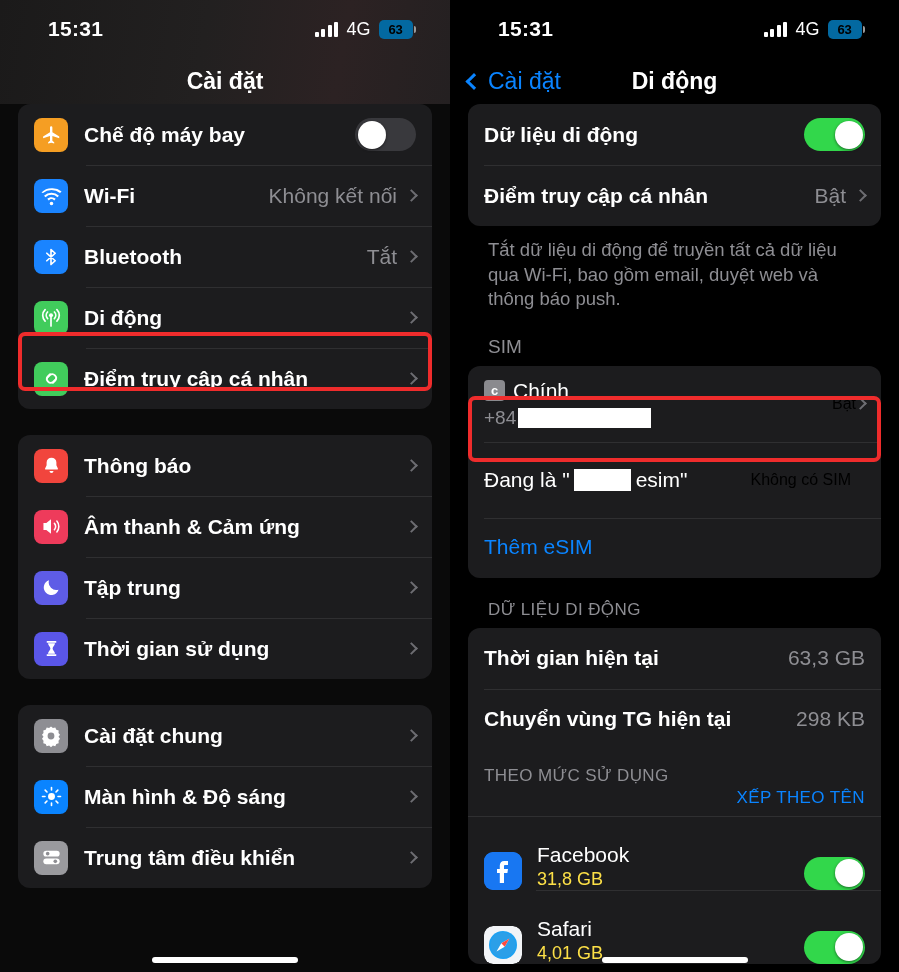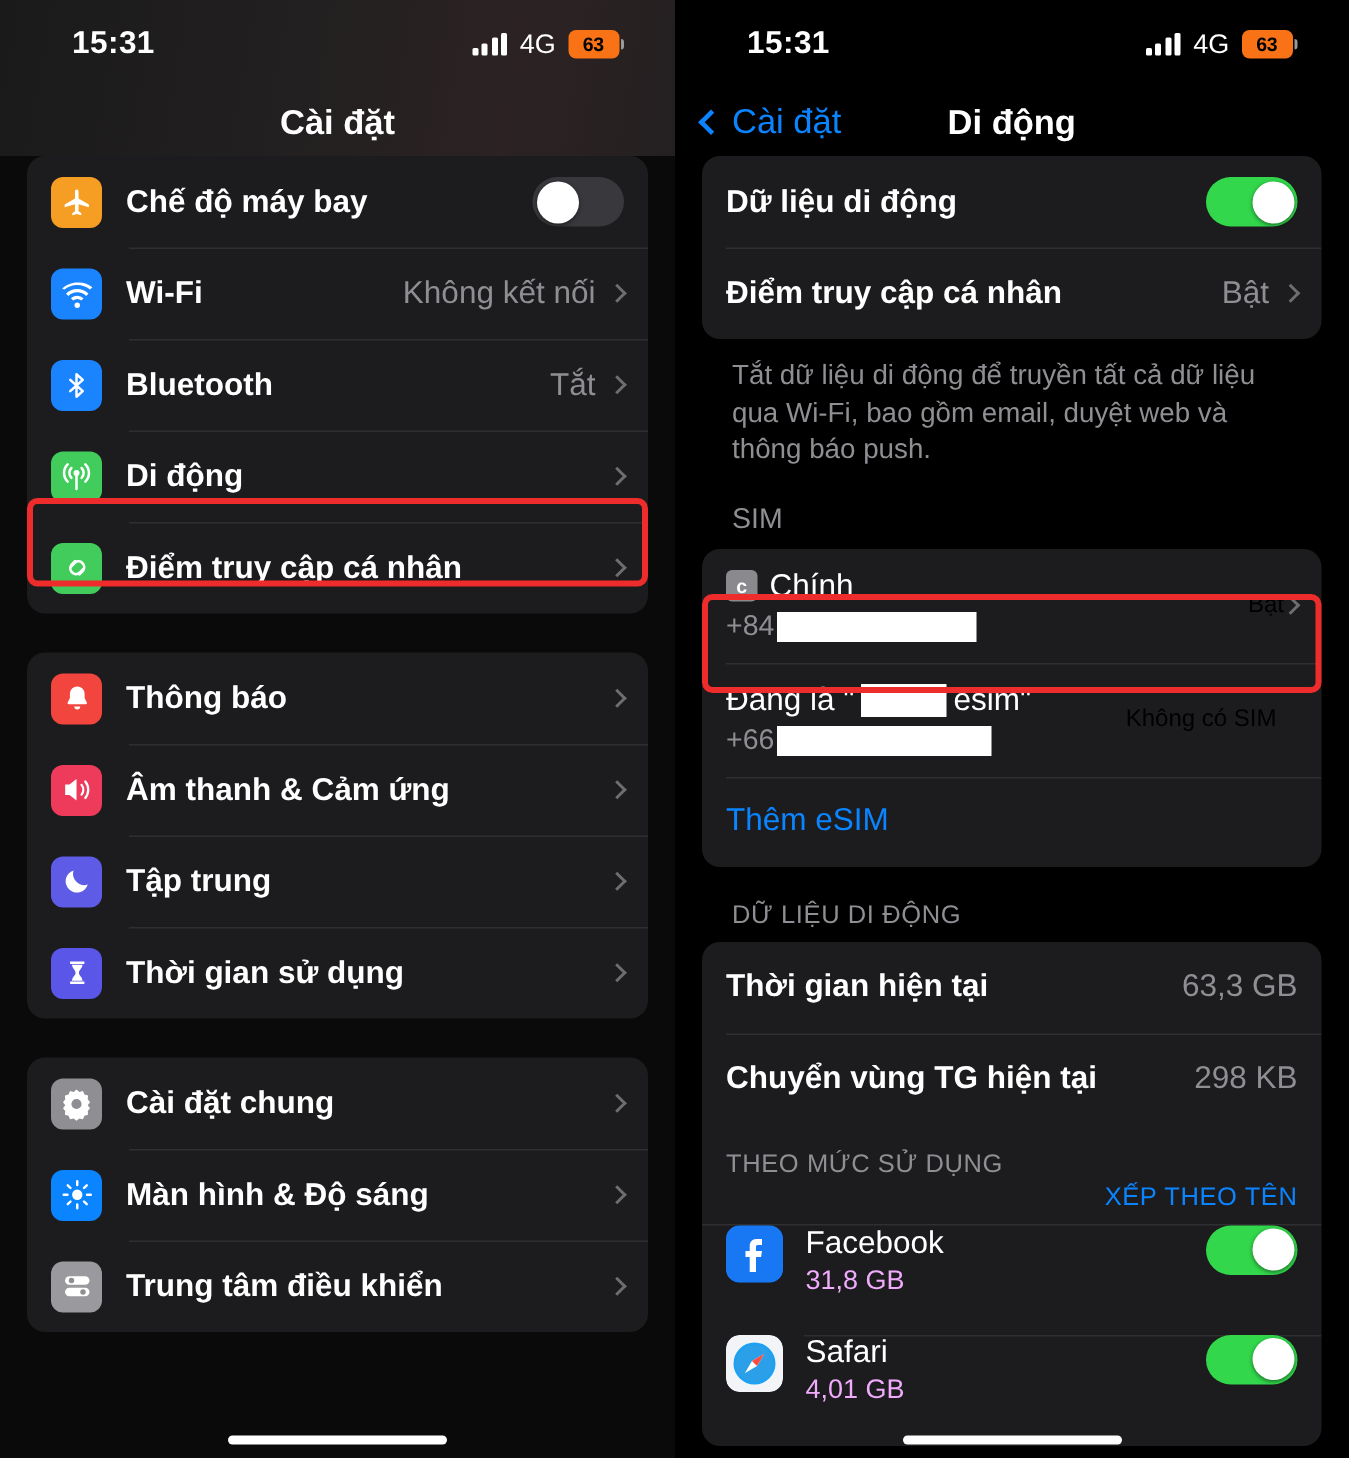--- a/index.html
+++ b/index.html
@@ -19,21 +19,21 @@
   .statusbar { position:relative; height:58px; display:flex; align-items:center;
      justify-content:space-between; padding:0 34px 0 48px; }
   .sb-time { color:#fff; font-size:21px; font-weight:600; letter-spacing:.3px; }
   .sb-right { display:flex; align-items:center; gap:8px; }
   .bars { display:flex; align-items:flex-end; gap:2.5px; height:15px; }
   .bars i { display:block; width:4px; background:#fff; border-radius:1px; }
   .bars i:nth-child(1){ height:5px; } .bars i:nth-child(2){ height:8px; }
   .bars i:nth-child(3){ height:11.5px; } .bars i:nth-child(4){ height:15px; }
   .sb-net { color:#fff; font-size:18px; font-weight:500; }
   .batt { position:relative; display:flex; align-items:center; }
-  .batt .body { width:34px; height:19px; border-radius:5px; background:#f97316;
+  .batt .body { width:34px; height:19px; border-radius:5px; background:#0369a1;
      display:flex; align-items:center; justify-content:center; }
   .batt .body span { color:#000; font-size:13px; font-weight:700; letter-spacing:-.2px;}
   .batt .cap { width:2.5px; height:7px; background:#9a9a9a; border-radius:0 2px 2px 0; margin-left:1px;}
 
   
   .navbar { position:relative; height:46px; display:flex; align-items:center;
      justify-content:center; }
   .navbar .title { color:#fff; font-size:23px; font-weight:600; }
   .nav-back { position:absolute; left:18px; top:50%; transform:translateY(-50%);
      display:flex; align-items:center; gap:5px; color:#0a84ff; font-size:23px; cursor:pointer;}
@@ -86,28 +86,28 @@
   .sim-badge { display:inline-flex; align-items:center; justify-content:center;
      width:21px; height:21px; border-radius:4px; background:#8a8a8e; color:#fff;
      font-size:13px; font-weight:600; }
   .sim-sub { display:flex; align-items:center; color:#8e8e93; font-size:19px; margin-top:4px; }
   .redact { display:inline-block; background:#fff; height:20px; margin-left:2px; }
   .redact.inline { height:22px; vertical-align:-3px; margin:0 3px; }
 
   .addesim { color:#0a84ff; font-size:21px; padding:17px 16px 19px; position:relative; cursor:pointer; }
   .addesim::before { content:""; position:absolute; left:16px; right:0; top:0; height:1px; background:#2f2f31; }
 
-  .app-row { position:relative; display:flex; align-items:flex-start; min-height:74px; padding:0 16px; }
+  .app-row { position:relative; display:flex; align-items:flex-end; min-height:74px; padding:0 16px; }
   .app-row + .app-row::before { content:""; position:absolute; left:68px; right:0; top:0;
      height:1px; background:#2f2f31; }
   .app-icon { width:38px; height:38px; border-radius:9px; margin-right:15px; flex:0 0 38px;
      display:flex; align-items:center; justify-content:center; overflow:hidden;}
   .app-main { flex:1; }
   .app-name { color:#fff; font-size:21px; }
-  .app-sub { color:#f0abfc; font-size:18px; margin-top:2px; }
+  .app-sub { color:#fde047; font-size:18px; margin-top:2px; }
 
   
   .redbox { position:absolute; border:4px solid #ef2c2c; border-radius:7px;
      pointer-events:none; z-index:30; }
 
   
   .home-ind { position:absolute; bottom:9px; left:50%; transform:translateX(-50%);
      width:146px; height:6px; border-radius:3px; background:#fff; z-index:25; }
 </style>
 </head>
@@ -358,24 +358,20 @@
           <div class="value">Bật</div>
           <div class="chev"></div>
         </div>
 
         <div class="sim-row">
           <div class="sim-main">
             <div class="sim-title">
               <span>Đang là "</span>
               <span class="redact inline" style="width:57px;margin-left:-4px;"></span>
               <span style="margin-left:-6px;"> esim"</span>
-            </div>
-            <div class="sim-sub">
-              <span>+66</span>
-              <span class="redact" style="width:143px;"></span>
             </div>
           </div>
           <div class="value" style="margin-right:14px;">Không có SIM</div>
         </div>
 
         <div class="addesim">Thêm eSIM</div>
       </div>
 
       <div class="sec-header caps">DỮ LIỆU DI ĐỘNG</div>
 

